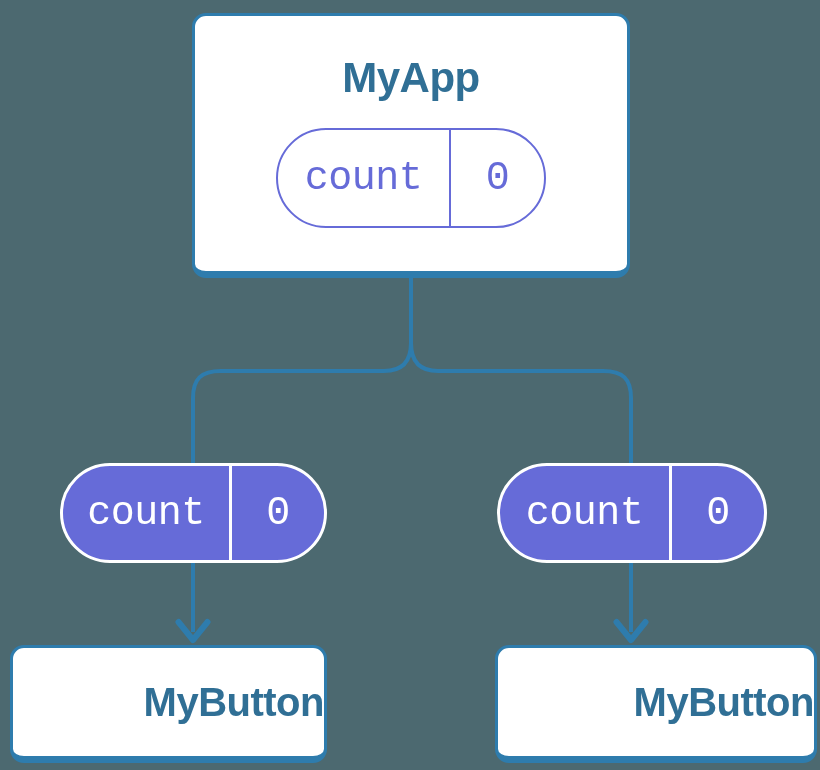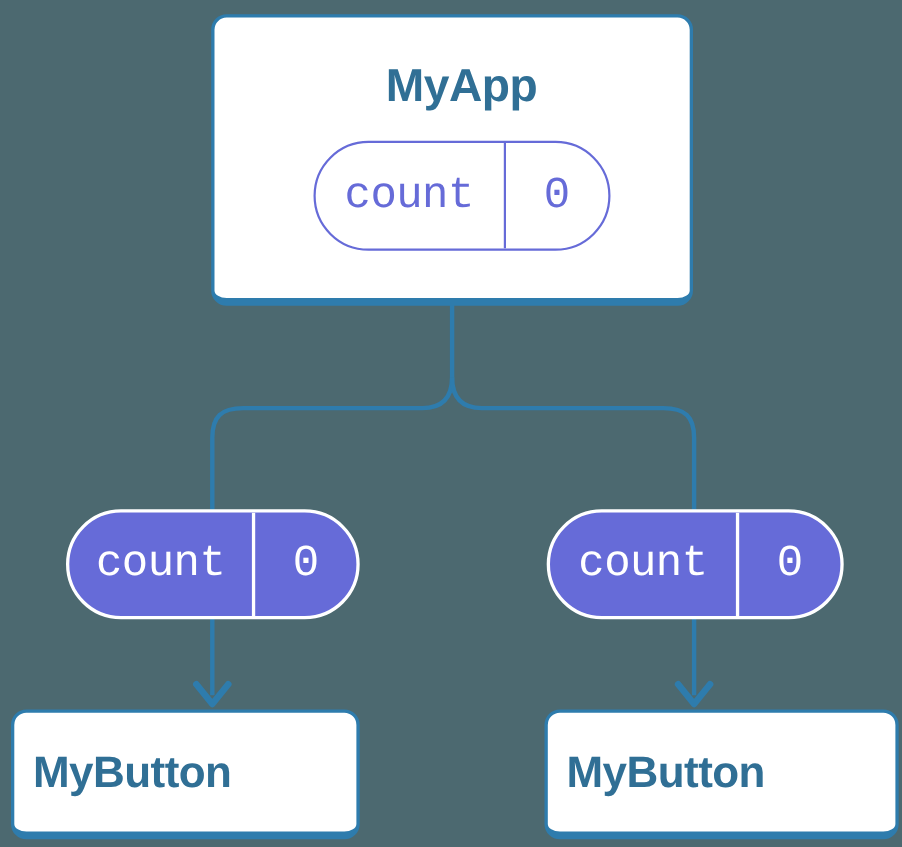--- a/index.html
+++ b/index.html
@@ -35,21 +35,20 @@
   .connectors .line{stroke-width:4;}
   .connectors .arrowhead{stroke-width:6;stroke-linecap:round;stroke-linejoin:round;}
   .card{
     position:absolute;
     box-sizing:border-box;
     background:var(--card-bg);
     border:3px solid var(--line-blue);
     border-bottom-width:7px;
     border-radius:14px;
     z-index:1;
-    padding-left:17px;
   }
   .card-root{
     left:192px;top:13px;width:438px;height:265px;
     display:flex;flex-direction:column;align-items:center;
     padding-top:38px;
   }
   .card-title{
     font-size:42px;
     font-weight:700;
     line-height:48px;
@@ -87,21 +86,21 @@
     width:270px;height:100px;
     border:3px solid #ffffff;
     background:var(--purple);
     color:var(--pill-text-white);
   }
   .pill-solid .seg-label{border-right:3px solid #ffffff;}
   .pill-solid .seg-value{width:92px;}
   .pill-left{left:60px;top:463px;width:267px;}
   .pill-right{left:497px;top:463px;width:270px;}
   .card-button{
-    display:flex;align-items:center;justify-content:flex-start;
+    display:flex;align-items:center;justify-content:flex-end;
     font-size:40px;font-weight:700;
     color:var(--node-text-blue);
     letter-spacing:-0.5px;
   }
   .card-button-left{left:10px;top:645px;width:317px;height:118px;}
   .card-button-right{left:495px;top:645px;width:322px;height:118px;}
 </style>
 </head>
 <body>
 

